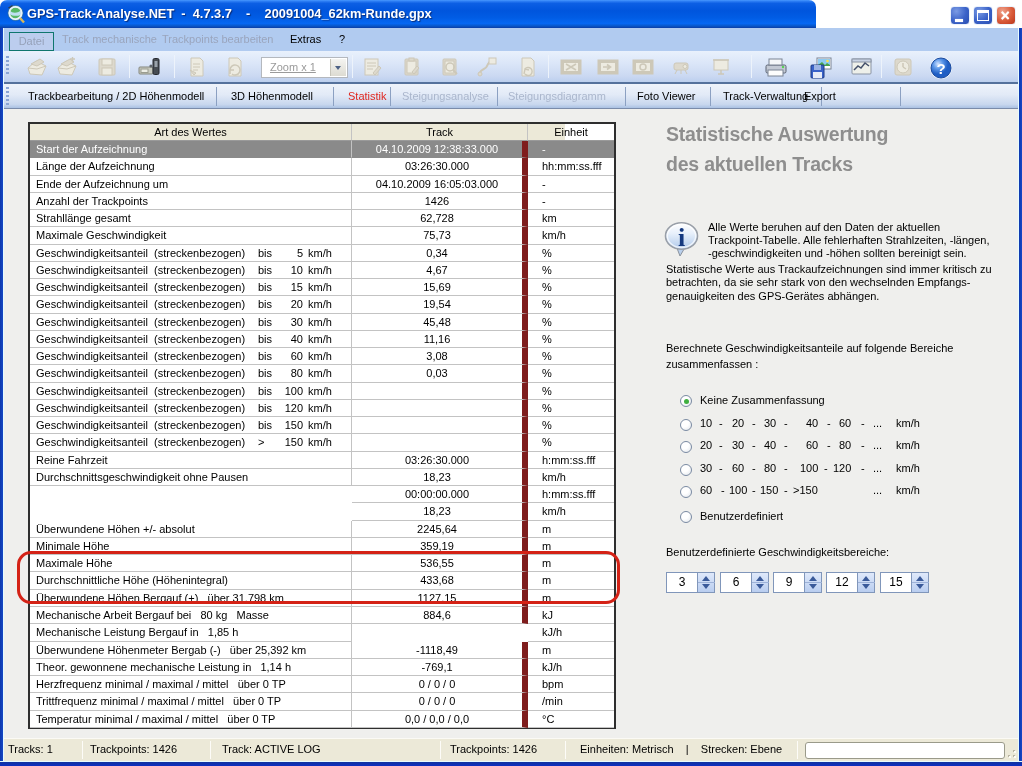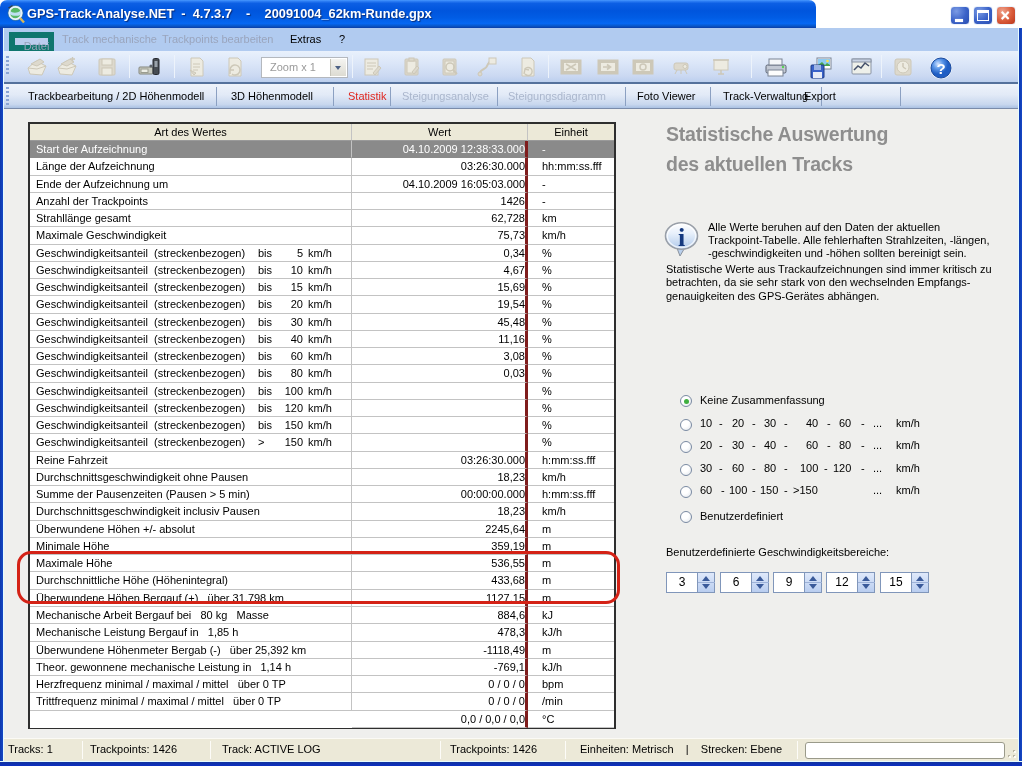--- a/index.html
+++ b/index.html
@@ -24,27 +24,27 @@
 #bl, #br { top:28px; width:4px; height:733px; background:linear-gradient(90deg,#0d38ac,#1647c6); z-index:60; }
 #bl { border-right:1px solid #e6fbff; }
 #br { border-left:1px solid #e6fbff; }
 #bl { left:0; } #br { left:1018px; }
 #bb { left:0; top:761px; width:1022px; height:5px; background:linear-gradient(180deg,#11339f,#0c2fc2); border-top:1px solid #e6fbff; z-index:60; }
 
 #menu { left:0; top:28px; width:1022px; height:23px; background:#b1cbf0; }
 #menu span { position:absolute; top:0; height:23px; line-height:23px; font-size:11px; color:#000; }
 #menu .dis { color:#9aa5bd; }
 #dateibox { position:absolute; left:9px; top:4px; width:45px; height:19px;
-  border:6px solid #0f766e; background:#bccdee; }
+  border:1px solid #0f766e; background:#bccdee; }
 #dateibox i { font-style:normal; position:absolute; left:0; width:43px; text-align:center; top:0; height:17px; line-height:17px; font-size:11px; color:#96a1b9; }
 
 #tool { left:0; top:51px; width:1022px; height:33px;
   background:linear-gradient(180deg,#e9f1fc 0,#dbe6f8 40%,#cbd9f2 80%,#bccfee 100%);
   border-bottom:2px solid #54719c; }
-#tool > * { position:absolute; }
+#tool > * { position:absolute;text-decoration:underline; }
 .grip { width:3px; height:20px;
   background:repeating-linear-gradient(180deg,#8aa5d4 0,#8aa5d4 2px,rgba(0,0,0,0) 2px,rgba(0,0,0,0) 4px); }
 #tool .grip { top:5px; }
 .tsep { top:4px; width:1px; height:23px; background:#98aed2; border-right:1px solid #edf3fb; }
 .ic { width:24px; height:24px; top:5px; }
 #zoomcombo { left:261px; top:6px; width:87px; height:21px; background:#fff;
   border:1px solid #b4b8be; color:#9a9a9a; font-size:11px; line-height:19px; padding-left:8px; }
 #zoomdd { position:absolute; right:1px; top:1px; width:16px; height:17px;
   background:linear-gradient(180deg,#f4f4f1,#dddbd2); border-left:1px solid #c6c4ba; }
 .dar { position:absolute; width:0; height:0; border-left:3.5px solid transparent;
@@ -57,26 +57,26 @@
 #tabs .grip { position:absolute; left:6px; top:3px; }
 #tabs span { position:absolute; top:0; height:24px; line-height:24px; font-size:11px; color:#000; }
 #tabs .red { color:#e02820; }
 #tabs .dis { color:#aab6cc; }
 #tabs .sep { position:absolute; top:3px; width:1px; height:19px; background:#8ba0c2; }
 
 #client { left:0; top:109px; width:1022px; height:629px; background:#efefed; }
 
 #tbl { left:28px; top:122px; width:588px; height:607px;
   border:2px solid #2e2e2e; background:#fff; z-index:5; }
-#thead { position:absolute; left:0; top:0; width:584px; height:17px; background:#ece9d8; font-size:11px; }
+#thead { position:absolute; left:0; top:0; width:535px; height:17px; background:#ece9d8; font-size:11px; }
 #thead div { position:absolute; top:0; height:17px; line-height:16px; text-align:center; }
 .r { position:absolute; left:0; width:584px; font-size:11px; color:#000; background:#fff; }
 .r > div { position:absolute; top:0; height:100%; line-height:16px; border-bottom:1px solid #c3c3c3; }
 .c1 { left:0; width:322px; border-right:1px solid #c3c3c3; }
-.c2 { left:322px; width:176px; text-align:right; border-right:3px solid #7f1d1d; }
+.c2 { left:322px; width:176px; text-align:center; border-right:6px solid #7f1d1d; }
 .c3 { left:498px; width:86px; padding-left:14px; }
 .c1l { position:absolute; left:6px; white-space:pre; }
 .bis { position:absolute; left:228px; }
 .bnum { position:absolute; left:233px; width:40px; text-align:right; }
 .bkm { position:absolute; left:278px; }
 .r.sel { background:#8a8a8a; color:#fff; }
 .r.sel > div { border-bottom-color:#8a8a8a; }
 
 #redbox { left:17px; top:551px; width:603px; height:53px;
   border:3px solid #d42216; border-radius:14px; z-index:30; }
@@ -290,21 +290,21 @@
     <div class="sep" style="left:710px"></div>
     <span style="left:723px">Track-Verwaltung</span>
     <div class="sep" style="left:821px"></div>
     <span style="left:804px">Export</span>
     <div class="sep" style="left:900px"></div>
   </div>
   <div id="client"></div>
   <div id="tbl">
     <div id="thead">
       <div style="left:0;width:322px;border-right:1px solid #c3c3c3;border-bottom:1px solid #9a9a9a">Art des Wertes</div>
-      <div style="left:322px;width:176px;border-right:1px solid #c3c3c3;border-bottom:1px solid #9a9a9a">Wert</div>
+      <div style="left:322px;width:176px;border-right:1px solid #c3c3c3;border-bottom:1px solid #9a9a9a">Track</div>
       <div style="left:498px;width:86px;border-bottom:1px solid #9a9a9a">Einheit</div>
     </div>
 <div class="r sel" style="top:17px;height:17px">
         <div class="c1">
           <span class="c1l">Start der Aufzeichnung</span>
         </div>
         <div class="c2">04.10.2009 12:38:33.000</div>
         <div class="c3">-</div>
       </div>
 <div class="r" style="top:34px;height:18px">
@@ -470,30 +470,24 @@
         <div class="c3">h:mm:ss.fff</div>
       </div>
 <div class="r" style="top:345px;height:17px">
         <div class="c1">
           <span class="c1l">Durchschnittsgeschwindigkeit ohne Pausen</span>
         </div>
         <div class="c2">18,23</div>
         <div class="c3">km/h</div>
       </div>
 <div class="r" style="top:362px;height:17px">
-        <div class="c1">
-          <span class="c1l">Summe der Pausenzeiten (Pausen &gt; 5 min)</span>
-        </div>
         <div class="c2">00:00:00.000</div>
         <div class="c3">h:mm:ss.fff</div>
       </div>
 <div class="r" style="top:379px;height:18px">
-        <div class="c1">
-          <span class="c1l">Durchschnittsgeschwindigkeit inclusiv Pausen</span>
-        </div>
         <div class="c2">18,23</div>
         <div class="c3">km/h</div>
       </div>
 <div class="r" style="top:397px;height:17px">
         <div class="c1">
           <span class="c1l">Überwundene Höhen +/- absolut</span>
         </div>
         <div class="c2">2245,64</div>
         <div class="c3">m</div>
       </div>
@@ -529,21 +523,20 @@
         <div class="c1">
           <span class="c1l">Mechanische Arbeit Bergauf bei&nbsp;&nbsp; 80 kg&nbsp;&nbsp; Masse</span>
         </div>
         <div class="c2">884,6</div>
         <div class="c3">kJ</div>
       </div>
 <div class="r" style="top:500px;height:18px">
         <div class="c1">
           <span class="c1l">Mechanische Leistung Bergauf in&nbsp;&nbsp; 1,85 h</span>
         </div>
-        <div class="c2">478,3</div>
         <div class="c3">kJ/h</div>
       </div>
 <div class="r" style="top:518px;height:17px">
         <div class="c1">
           <span class="c1l">Überwundene Höhenmeter Bergab (-)&nbsp;&nbsp; über 25,392 km</span>
         </div>
         <div class="c2">-1118,49</div>
         <div class="c3">m</div>
       </div>
 <div class="r" style="top:535px;height:17px">
@@ -561,20 +554,23 @@
         <div class="c3">bpm</div>
       </div>
 <div class="r" style="top:569px;height:18px">
         <div class="c1">
           <span class="c1l">Trittfrequenz minimal / maximal / mittel&nbsp;&nbsp; über 0 TP</span>
         </div>
         <div class="c2">0 / 0 / 0</div>
         <div class="c3">/min</div>
       </div>
 <div class="r" style="top:587px;height:17px">
+        <div class="c1">
+          <span class="c1l">Temperatur minimal / maximal / mittel&nbsp;&nbsp; über 0 TP</span>
+        </div>
         <div class="c2">0,0 / 0,0 / 0,0</div>
         <div class="c3">°C</div>
       </div>
   </div>
   <div id="redbox"></div>
   <div id="h1">Statistische Auswertung<br>des aktuellen Tracks</div>
   <div id="infoicon"><svg width="38" height="38">
     <defs>
     <linearGradient id="ig" x1="0" y1="0" x2="0" y2="1">
       <stop offset="0" stop-color="#ffffff"></stop>
@@ -583,20 +579,21 @@
             <stop offset="1" stop-color="#a8c2e8"></stop>
           </linearGradient>
     </defs>
     <path d="M13 26.2 L16 34 L21 25.5 Z" fill="#b9cfec" stroke="#8a929c" stroke-width="1"></path>
     <ellipse cx="17.5" cy="14" rx="16" ry="13.2" fill="url(#ig)" stroke="#999fa8" stroke-width="1.6"></ellipse>
     <ellipse cx="17.5" cy="14" rx="14.2" ry="11.5" fill="none" stroke="#ffffff" stroke-width="1.4" opacity="0.7"></ellipse>
     <text x="17.5" y="24" text-anchor="middle" font-family="Liberation Serif" font-size="26" font-weight="bold" fill="#14387f">i</text>
   </svg></div>
   <div id="para2">Statistische Werte aus Trackaufzeichnungen sind immer kritisch zu<br>betrachten, da sie sehr stark von den wechselnden Empfangs-<br>genauigkeiten des GPS-Gerätes abhängen.</div>
   <div id="para1">Alle Werte beruhen auf den Daten der aktuellen<br>Trackpoint-Tabelle. Alle fehlerhaften Strahlzeiten, -längen,<br>-geschwindigkeiten und -höhen sollten bereinigt sein.</div>
+  <div id="bere">Berechnete Geschwindigkeitsanteile auf folgende Bereiche<br>zusammenfassen :</div>
 <div class="radio sel" style="left:680px;top:395px"></div>
 <span class="rt" style="left:700px;top:394px">Keine Zusammenfassung</span>
 <div class="radio" style="left:680px;top:419px"></div>
 <div class="numrow" style="top:417px">
       <span style="left:700px">10</span>
       <span style="left:719px">-</span>
       <span style="left:732px">20</span>
       <span style="left:752px">-</span>
       <span style="left:764px">30</span>
       <span style="left:784px">-</span>

